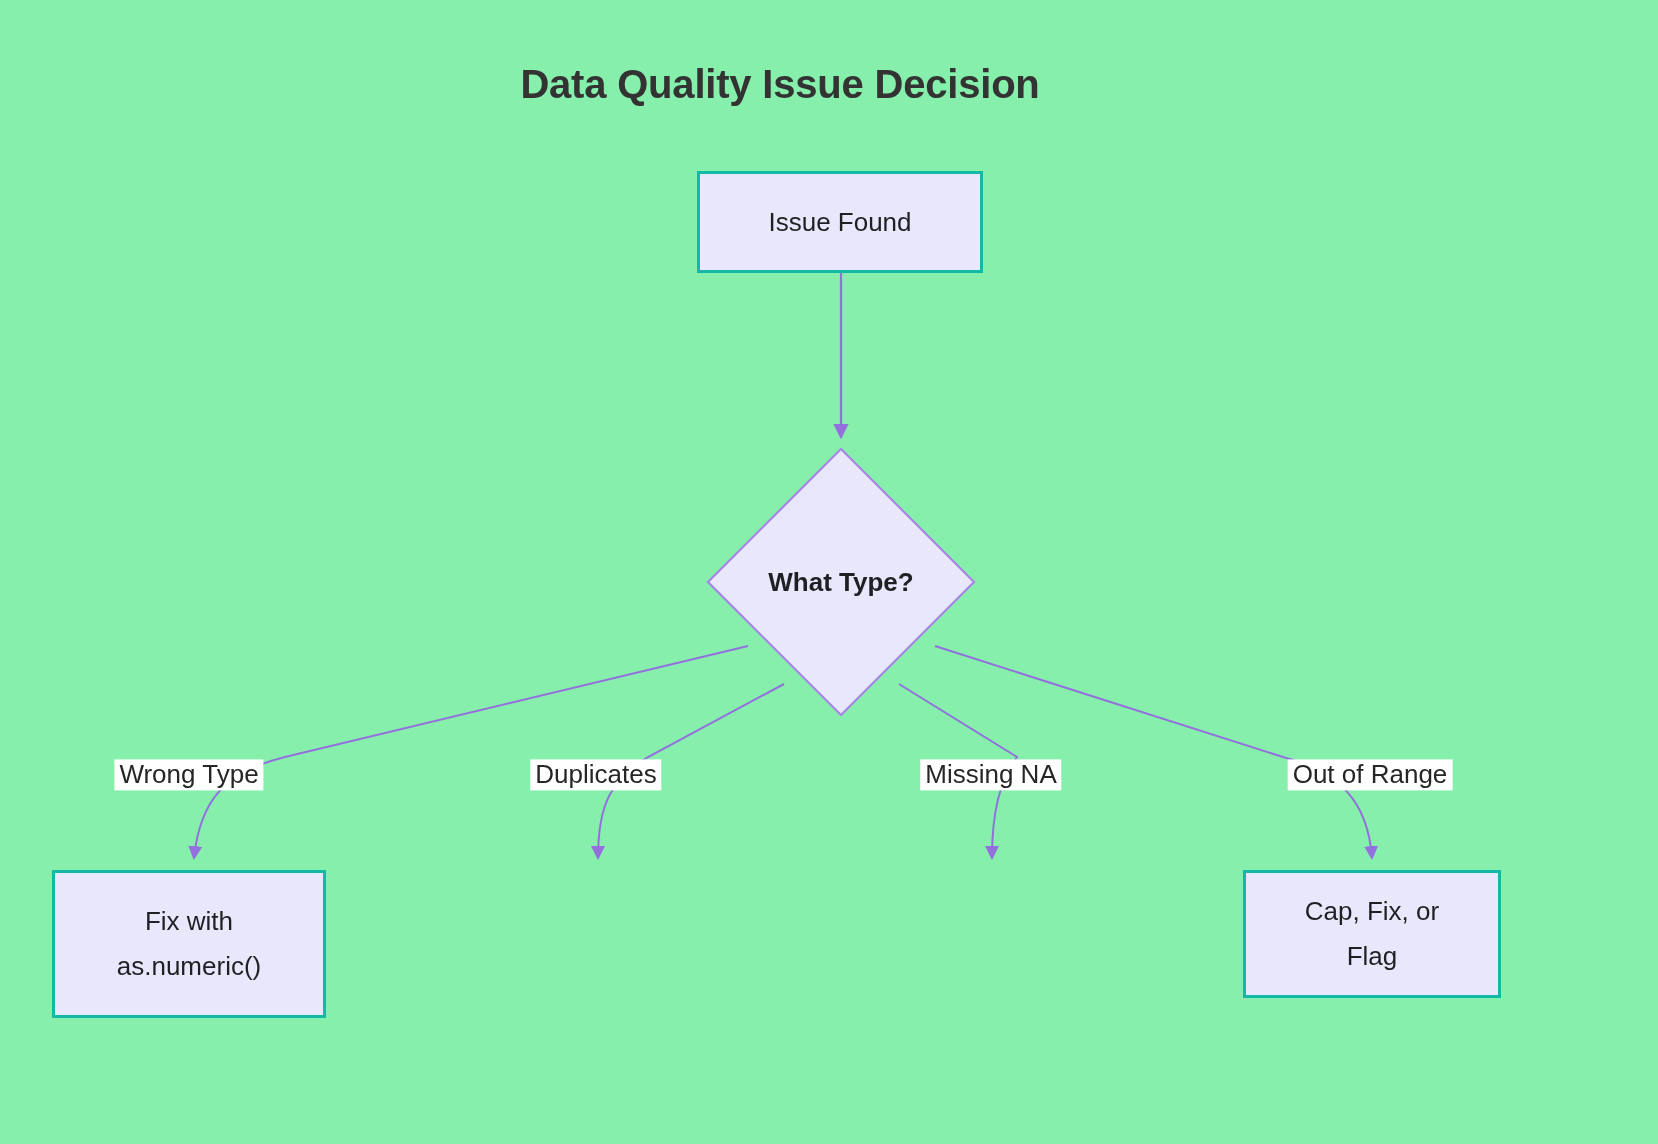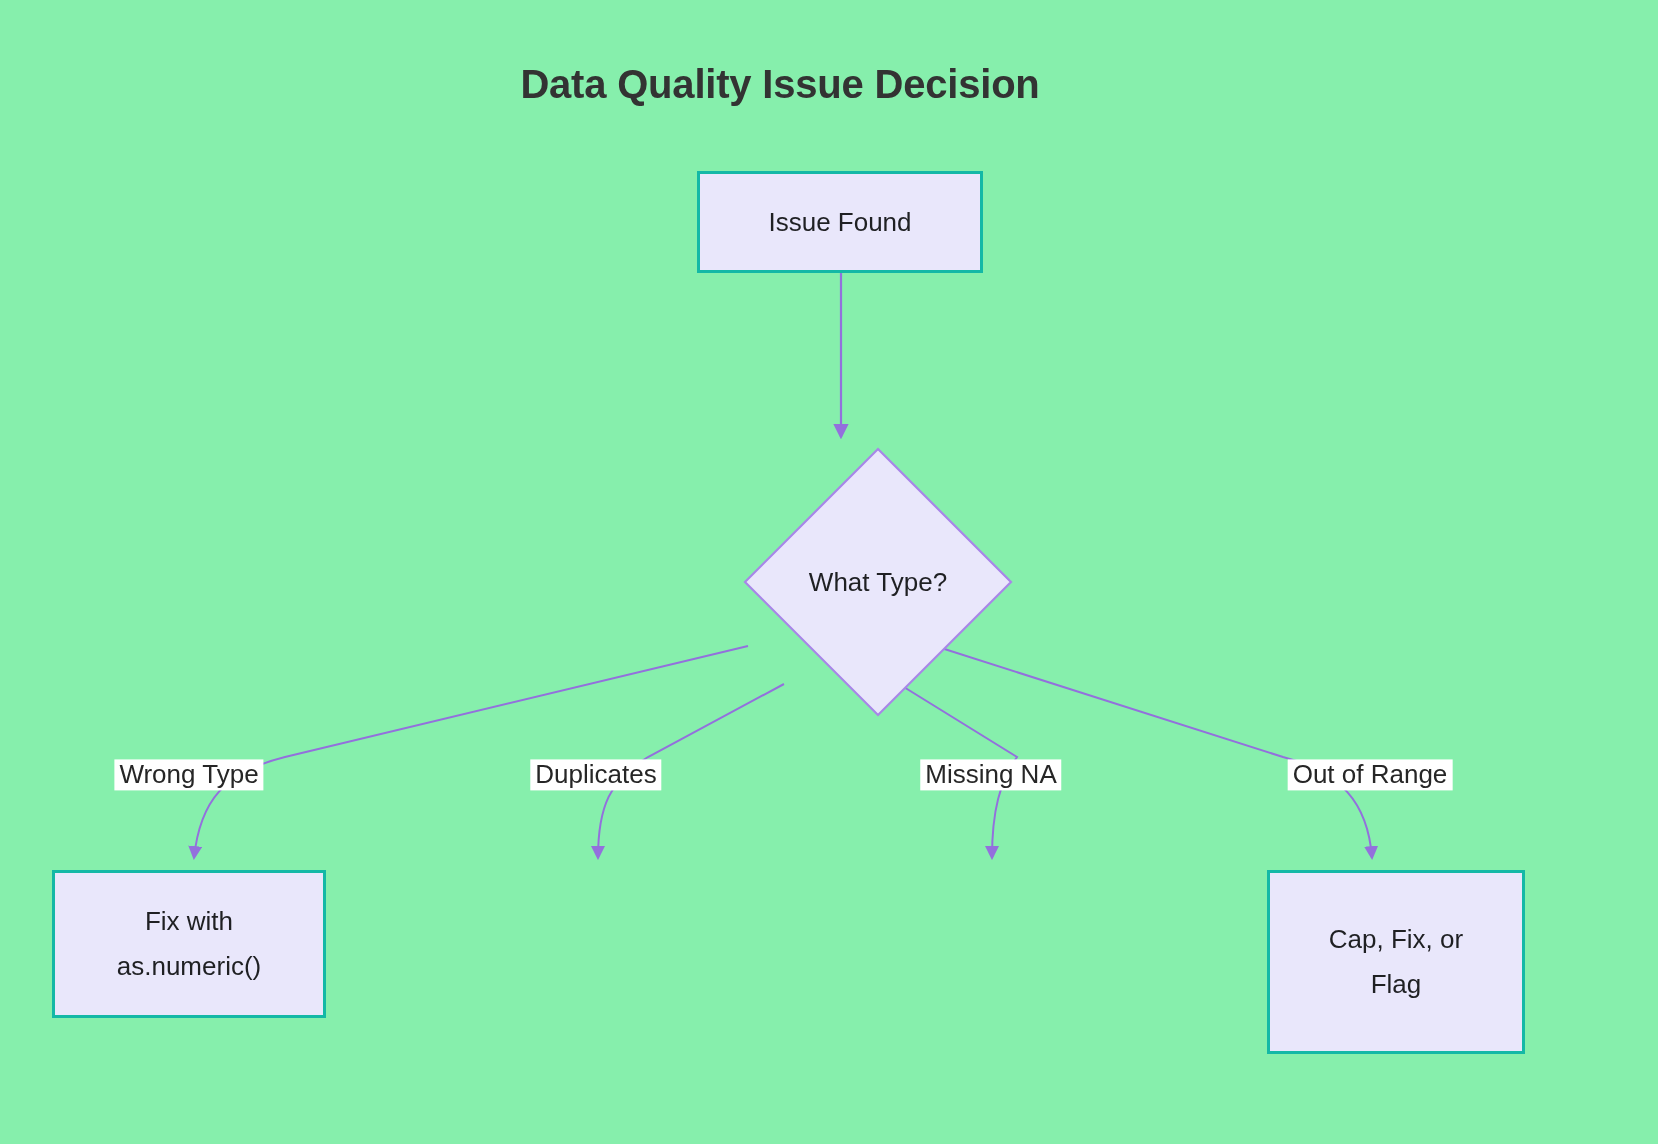--- a/index.html
+++ b/index.html
@@ -103,35 +103,35 @@
 
     <path d="M 899,684 L 1017,757 C 1000,782 992,810 992,858" fill="none" stroke="#9370dd" stroke-width="2.0" marker-end="url(#arrow)"></path>
 
     <path d="M 935,646 L 1283,757 C 1340,772 1368,802 1372,858" fill="none" stroke="#9370dd" stroke-width="2.0" marker-end="url(#arrow)"></path>
   </svg>
 
   <div class="node-box" style="left:697px; top:171px; width:286px; height:102px;">
     <span class="line1">Issue Found</span>
   </div>
 
-  <div class="diamond-wrap" style="left:743px; top:447px; width:270px; height:270px;">
+  <div class="diamond-wrap" style="left:706px; top:447px; width:270px; height:270px;font-weight:bold;">
     <svg width="270" height="270" viewBox="0 0 270 270">
       <polygon points="135,2 268,135 135,268 2,135" fill="#e9e7fb" stroke="#a886e8" stroke-width="2.2"></polygon>
     </svg>
     <span class="diamond-label">What Type?</span>
   </div>
 
   <div class="node-box" style="left:52px; top:870px; width:274px; height:148px;">
     <span class="line1">Fix with</span>
     <span class="line2">as.numeric()</span>
   </div>
 
 
 
-  <div class="node-box" style="left:1243px; top:870px; width:258px; height:184px;margin-left:24px;">
+  <div class="node-box" style="left:1243px; top:870px; width:258px; height:128px;">
     <span class="line1">Cap, Fix, or</span>
     <span class="line2">Flag</span>
   </div>
 
   <div class="edge-label" style="left:189px; top:775px;">Wrong Type</div>
 
   <div class="edge-label" style="left:596px; top:775px;">Duplicates</div>
 
   <div class="edge-label" style="left:991px; top:775px;">Missing NA</div>
 

